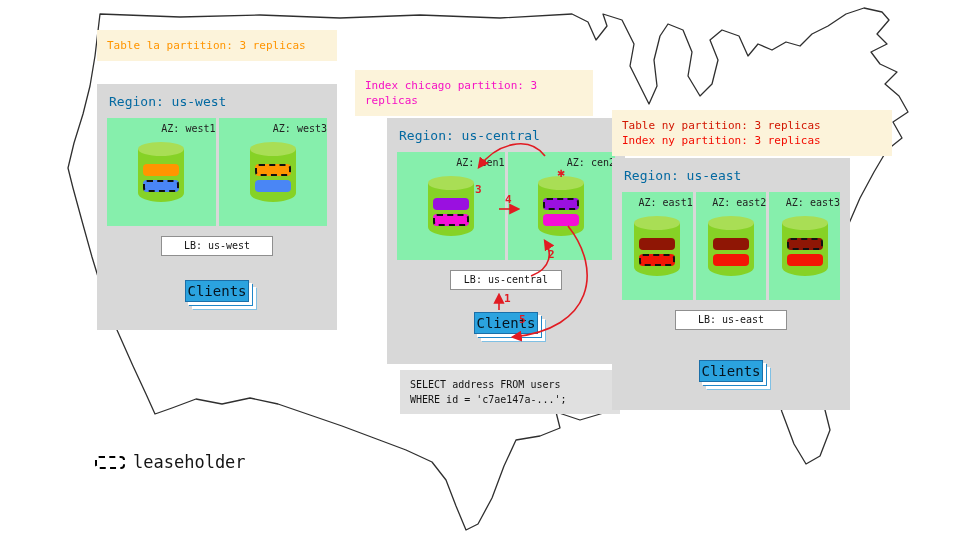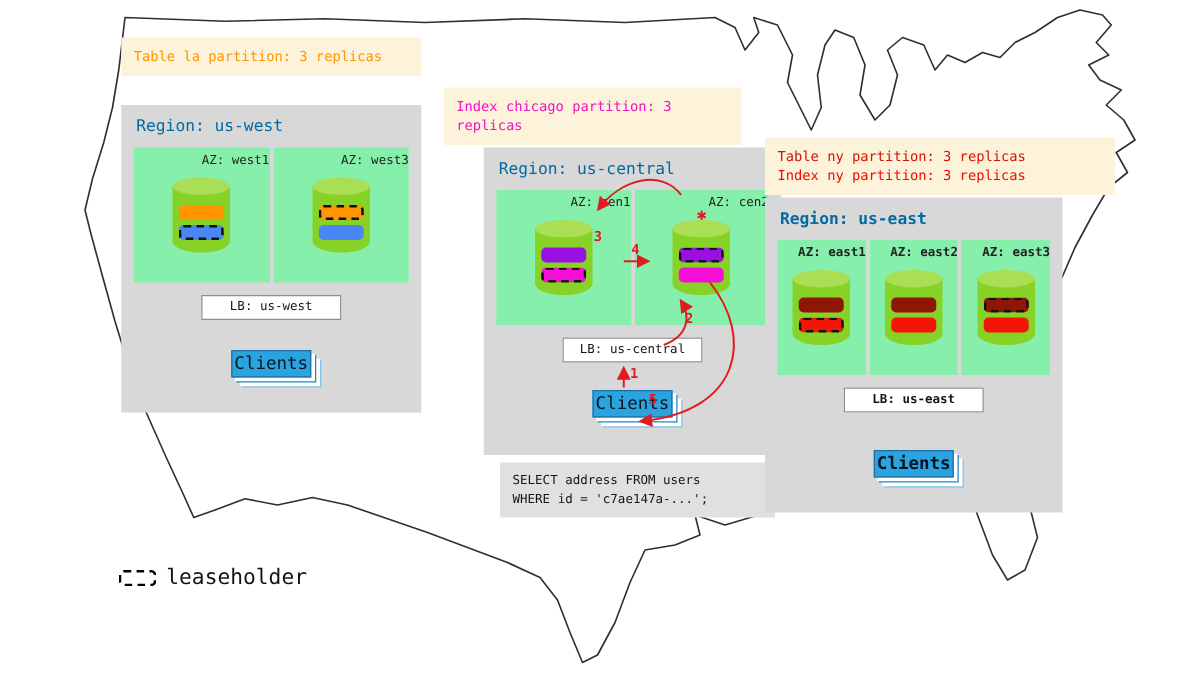--- a/index.html
+++ b/index.html
@@ -126,21 +126,21 @@
 <div class="sql-box">
   <div>SELECT address FROM users</div>
   <div>WHERE id = 'c7ae147a-...';</div>
 </div>
 
 <div class="note" style="left:612px;top:110px;width:280px;">
   <div class="note-line" style="color: rgb(209, 21, 0);">Table ny partition: 3 replicas</div>
   <div class="note-line" style="color: rgb(243, 11, 0);">Index ny partition: 3 replicas</div>
 </div>
 
-<div class="region" style="left:612px;top:158px;width:238px;height:252px;font-weight:bold;">
+<div class="region" style="left:612px;top:158px;width:238px;height:252px;">
   <div class="region-title">Region: us-east</div>
   <div class="az-row">
     <div class="az">
       <div class="az-label">AZ: east1</div>
       <div class="cyl">
         <div class="cyl-body"></div>
         <div class="cyl-top"></div>
         <div class="bars">
           <div class="bar" style="background: rgb(143, 22, 5);"></div>
           <div class="bar dashed" style="background: rgb(243, 21, 5);"></div>

